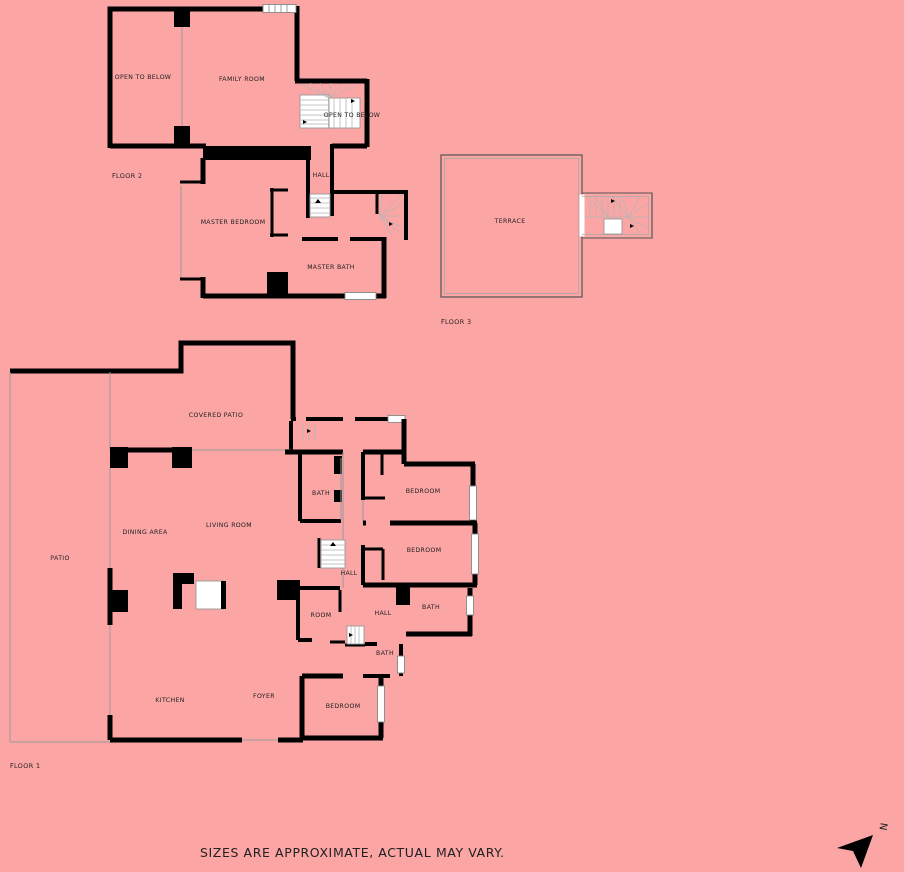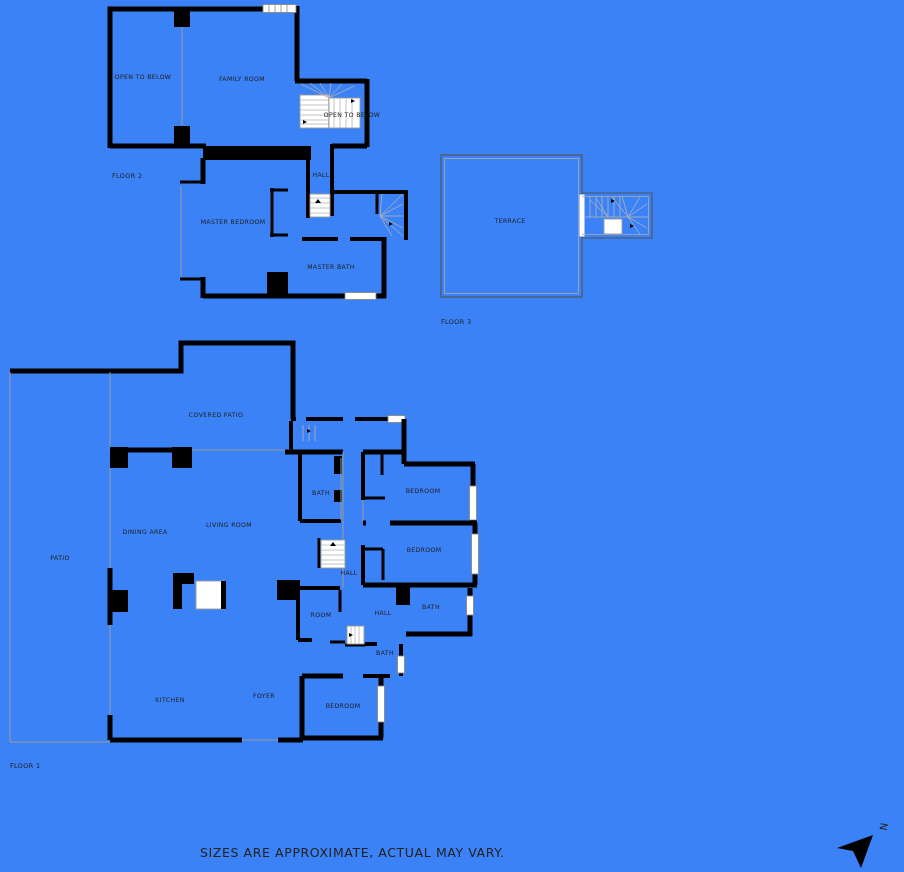--- a/index.html
+++ b/index.html
@@ -1,16 +1,16 @@
 <!DOCTYPE html>
 <html><head>
 <meta charset="utf-8">
 <style>
   html,body{margin:0;padding:0;background:#fff;}
-  .canvas{position:relative;width:904px;height:872px;background:#3b82f6;overflow:hidden;
+  .canvas{position:relative;width:904px;height:872px;background:#fca5a5;overflow:hidden;
           font-family:"DejaVu Sans", sans-serif;}
   svg text{font-family:"DejaVu Sans", sans-serif;fill:#1f1f1f;}
   .room-label{font-size:6.2px;letter-spacing:0.35px;}
   .floor-label{font-size:6.4px;letter-spacing:0.4px;}
   .disclaimer{font-size:12.5px;letter-spacing:0.6px;fill:#222;}
   .north-n{font-size:10px;}
   .wall{stroke:#000;fill:none;}
   .w5{stroke-width:5;} .w4{stroke-width:4;} .w3{stroke-width:3;}
   .thin{stroke:#9a9a9a;stroke-width:1;fill:none;}
   .thin2{stroke:#b5b5b5;stroke-width:0.8;fill:none;}

